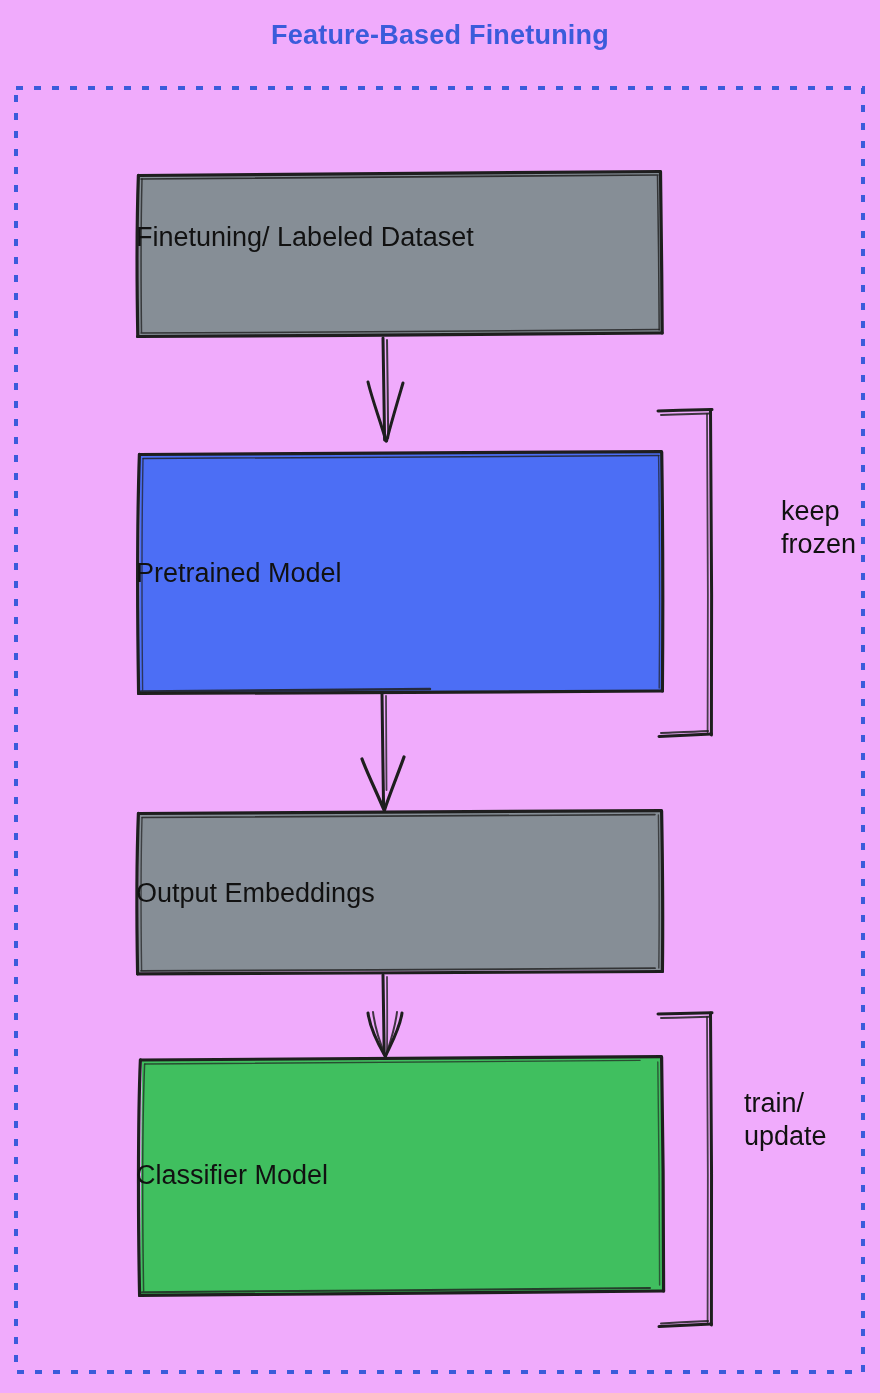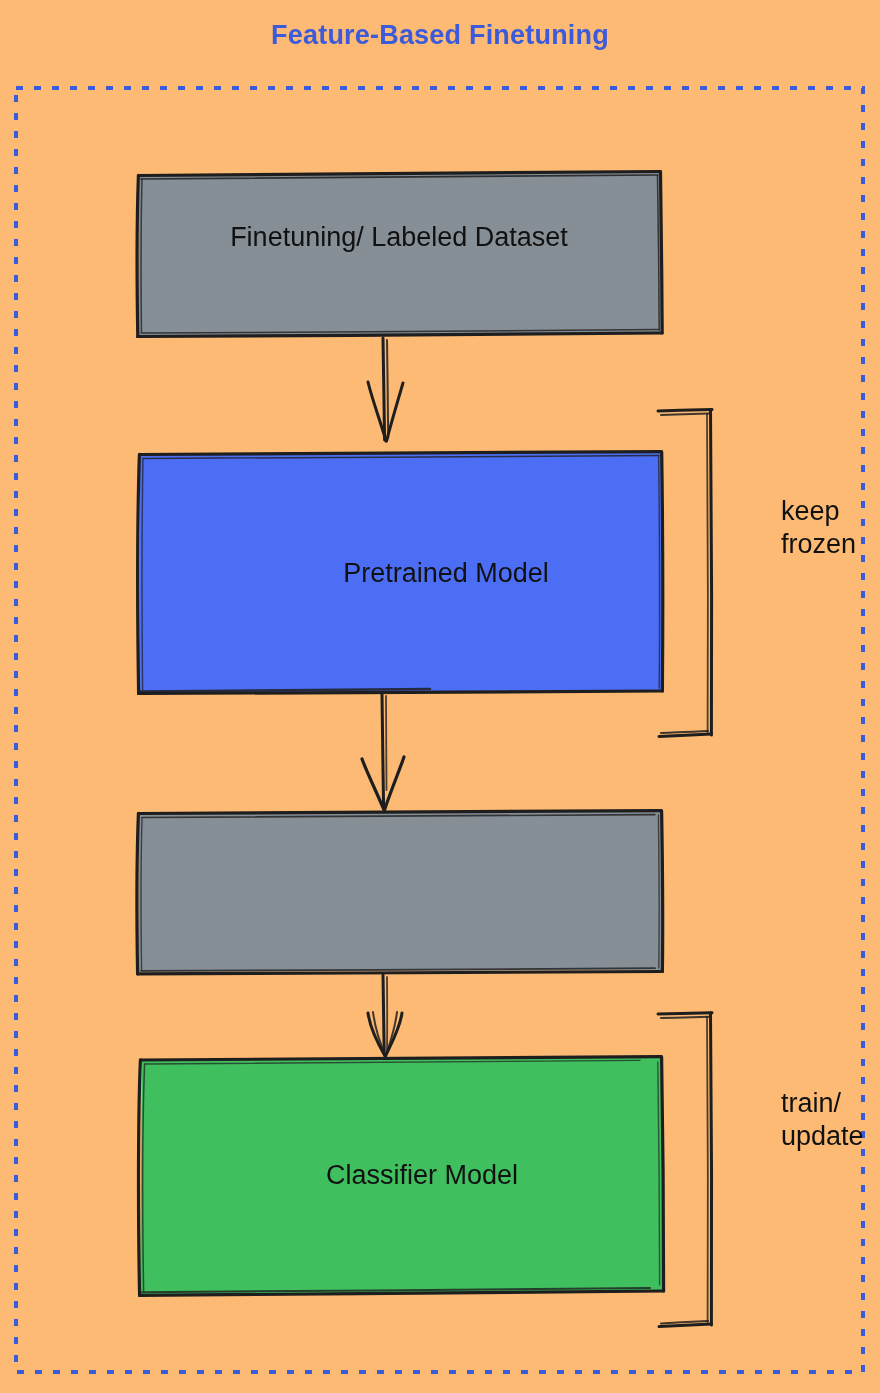--- a/index.html
+++ b/index.html
@@ -8,21 +8,21 @@
     padding: 0;
     background: #ffffff;
   }
   body {
     font-family: "Liberation Sans", sans-serif;
   }
   #canvas {
     position: relative;
     width: 880px;
     height: 1393px;
-    background: #fdba74;
+    background: #f0abfc;
     overflow: hidden;
   }
   #scene {
     position: absolute;
     left: 0;
     top: 0;
     width: 880px;
     height: 1393px;
   }
   .diagram-title {
@@ -37,21 +37,21 @@
     color: #3b5bdb;
     letter-spacing: 0.2px;
     white-space: nowrap;
   }
   .node-label {
     position: absolute;
     font-family: "Liberation Sans", sans-serif;
     font-size: 27px;
     font-weight: 400;
     color: #111111;
-    text-align: center;
+    text-align: left;
     white-space: nowrap;
     pointer-events: none;
   }
   .side-label {
     position: absolute;
     font-family: "Liberation Sans", sans-serif;
     font-size: 27px;
     font-weight: 400;
     color: #111111;
     line-height: 1.22;
@@ -163,27 +163,28 @@
       <path d="M711.4,1324 C696,1324.8 676,1325.8 659,1326.6" fill="none" stroke="#1e1e1e" stroke-width="3" stroke-linecap="round"></path>
       <path d="M708,1321 C694,1321.8 676,1322.6 661,1323.4" fill="none" stroke="#1e1e1e" stroke-width="2" stroke-linecap="round" opacity="0.85"></path>
     </g>
 
   </svg>
 
   <div class="node-label" style="left:136px; top:222px; width:526px;">Finetuning/ Labeled Dataset</div>
 
   <div class="node-label" style="left:136px; top:558px; width:620px;">Pretrained Model</div>
 
+  <div class="node-label" style="left:136px; top:878px; width:526px;">Output Embeddings</div>
 
   <div class="node-label" style="left:136px; top:1160px; width:572px;">Classifier Model</div>
 
   <div class="side-label" style="left:737px; top:495px;">keep
 frozen</div>
 
-  <div class="side-label" style="left:737px; top:1087px;">train/
+  <div class="side-label" style="left:700px; top:1087px;">train/
 update</div>
 
   <div class="hit" style="left:136px; top:170px; width:526px; height:166px;"></div>
   <div class="hit" style="left:136px; top:450px; width:527px; height:244px;"></div>
   <div class="hit" style="left:136px; top:810px; width:527px; height:164px;"></div>
   <div class="hit" style="left:138px; top:1056px; width:527px; height:240px;"></div>
 
 </div>
 
 </body></html>

